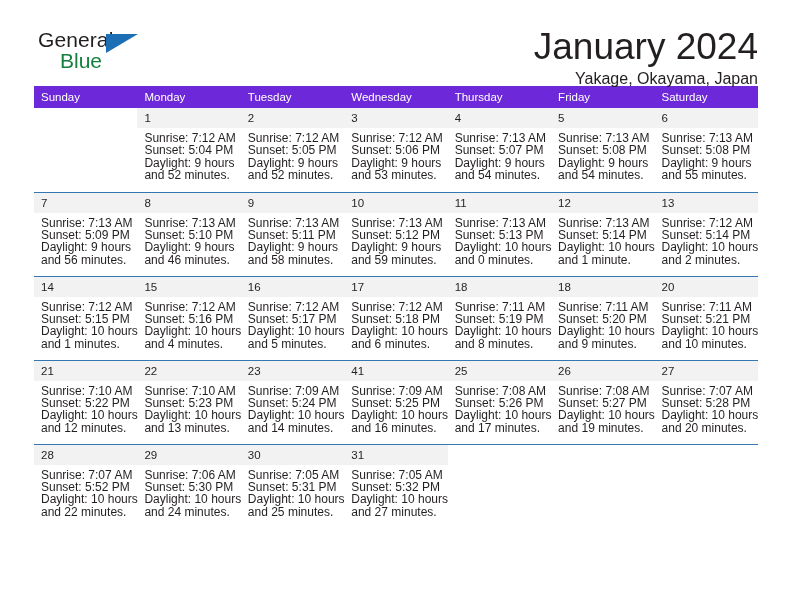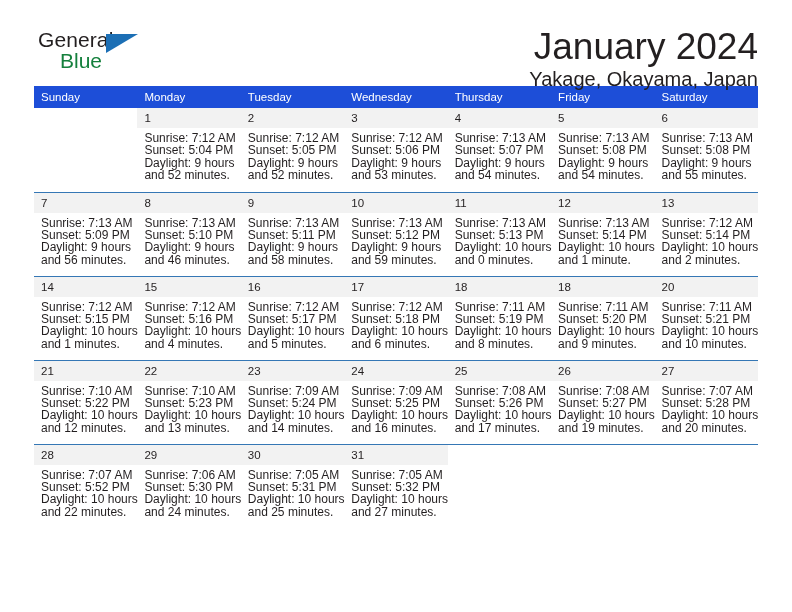--- a/index.html
+++ b/index.html
@@ -61,35 +61,35 @@
     padding-top: 2px;
   }
   .cal-title {
     font-size: 37px;
     color: #231f20;
     line-height: 34px;
     font-weight: normal;
     margin: 0;
   }
   .cal-subtitle {
-    font-size: 20px;
+    font-size: 16px;
     color: #231f20;
     line-height: 22px;
     margin: 4px 0 0 0;
     font-weight: normal;
   }
   
   .calendar {
     margin: 8px 34px 0 34px;
     width: 724px;
     border-collapse: collapse;
     table-layout: fixed;
   }
   .calendar th {
-    background: #1d4ed8;
+    background: #6d28d9;
     color: #ffffff;
     font-size: 11.5px;
     font-weight: normal;
     text-align: left;
     padding: 5px 0 5px 7px;
     height: 22px;
     border: none;
   }
   .calendar td {
     vertical-align: top;
@@ -367,21 +367,21 @@
           <td class="cell">
             <div class="daynum">23</div>
             <div class="details">
               <div>Sunrise: 7:09 AM</div>
               <div>Sunset: 5:24 PM</div>
               <div>Daylight: 10 hours</div>
               <div>and 14 minutes.</div>
             </div>
           </td>
           <td class="cell">
-            <div class="daynum">24</div>
+            <div class="daynum">41</div>
             <div class="details">
               <div>Sunrise: 7:09 AM</div>
               <div>Sunset: 5:25 PM</div>
               <div>Daylight: 10 hours</div>
               <div>and 16 minutes.</div>
             </div>
           </td>
           <td class="cell">
             <div class="daynum">25</div>
             <div class="details">

